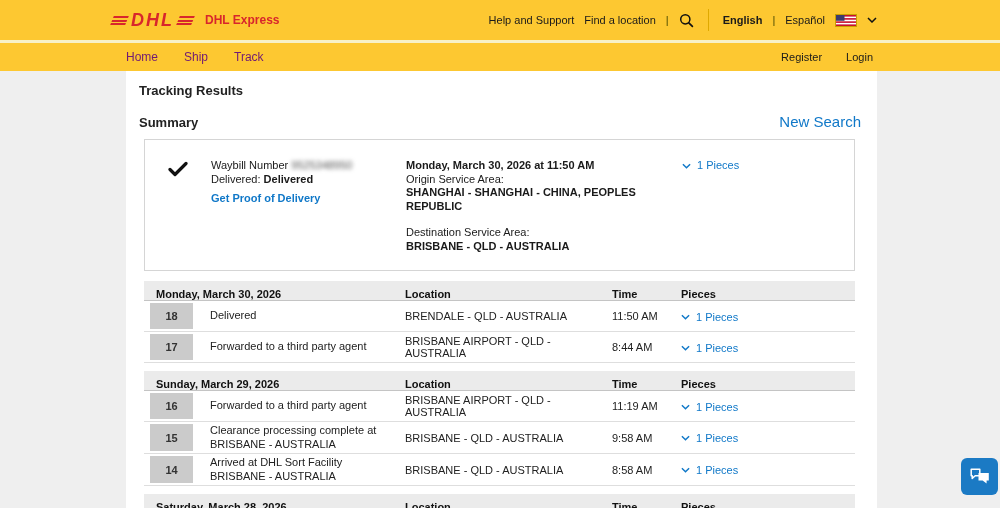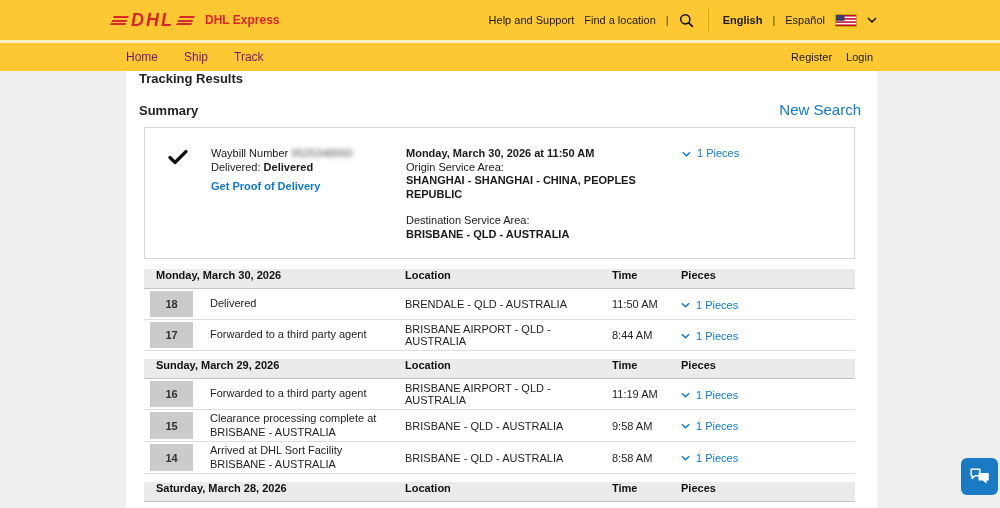--- a/index.html
+++ b/index.html
@@ -28,25 +28,25 @@
   .flag { display:inline-block; line-height:0; border:1px solid #c9a100; }
   .icon-btn { display:flex; align-items:center; }
 
   
   .sep-line { height:3px; background:#f8f1c6; }
   .navbar { height:28px; background:var(--yellow); display:flex; align-items:center;
             justify-content:space-between; padding:0 127px 0 126px; }
   .nav-left { display:flex; gap:26px; }
   .nav-left a { color:#701a75; font-weight:normal; font-size:12px; }
   .nav-right { display:flex; gap:14px; }
-  .nav-right a { color:#1a1a1a; font-size:11px; }
+  .nav-right a { color:#1a1a1a; font-size:11px;margin-left:10px; }
 
   
   .main { height:437px; background:#efefef; }
-  .card { margin-left:126px; width:751px; height:100%; background:#fff; }
+  .card { margin-left:126px; width:751px; height:100%; background:#fff; padding-top:12px; }
   .page-title { font-size:13px; font-weight:bold; color:#222; padding-left:13px; }
   .summary-head { display:flex; justify-content:space-between; align-items:flex-end;
     padding:15px 16px 0 13px; }
   .summary-head h2 { font-size:13px; font-weight:bold; color:#222; }
   .new-search { color:var(--blue); font-size:15px; }
 
   
   .summary-box { margin:9px 22px 0 18px; width:711px; border:1px solid #d5d5d5;
     background:#fff; display:flex; padding:19px 0 17px; font-size:11px; line-height:13.5px; }
   .s-check { width:66px; display:flex; justify-content:center; align-items:flex-start; padding-top:2px; }
@@ -56,21 +56,21 @@
   .blurred { filter:blur(2px); color:#555; }
   .b { font-weight:bold; }
   .proof-link { color:var(--blue); font-weight:bold; display:inline-block; margin-top:6px; }
   .s-col2 .gap { height:13px; }
   .pieces-link { color:var(--blue); font-size:11px; display:inline-flex; align-items:center; gap:6px; }
   .chev { width:9px; height:6px; flex:0 0 auto; }
 
   
   .ttable { margin:10px 22px 0 18px; width:711px; }
   .tsec + .tsec { margin-top:8px; }
-  .thead { height:20px; display:flex; align-items:flex-start; background:#ebebeb;
+  .thead { height:20px; display:flex; align-items:flex-end; background:#ebebeb;
     border-bottom:1px solid #c4c4c4; padding-left:12px; font-weight:bold; font-size:11px; color:#111; }
   .thead .c-date { width:249px; }
   .c-loc { width:207px; }
   .c-time { width:69px; }
   .c-pieces { flex:1; }
   .trow { display:flex; align-items:center; background:#fff; border-bottom:1px solid #dedede;
     min-height:31px; padding:2px 0 2px 6px; font-size:11px; color:#222; }
   .badge { align-self:stretch; width:43px; margin-right:17px; background:#cbcbcb;
     display:flex; align-items:center; justify-content:center; font-weight:bold;
     font-size:11px; color:#333; }

